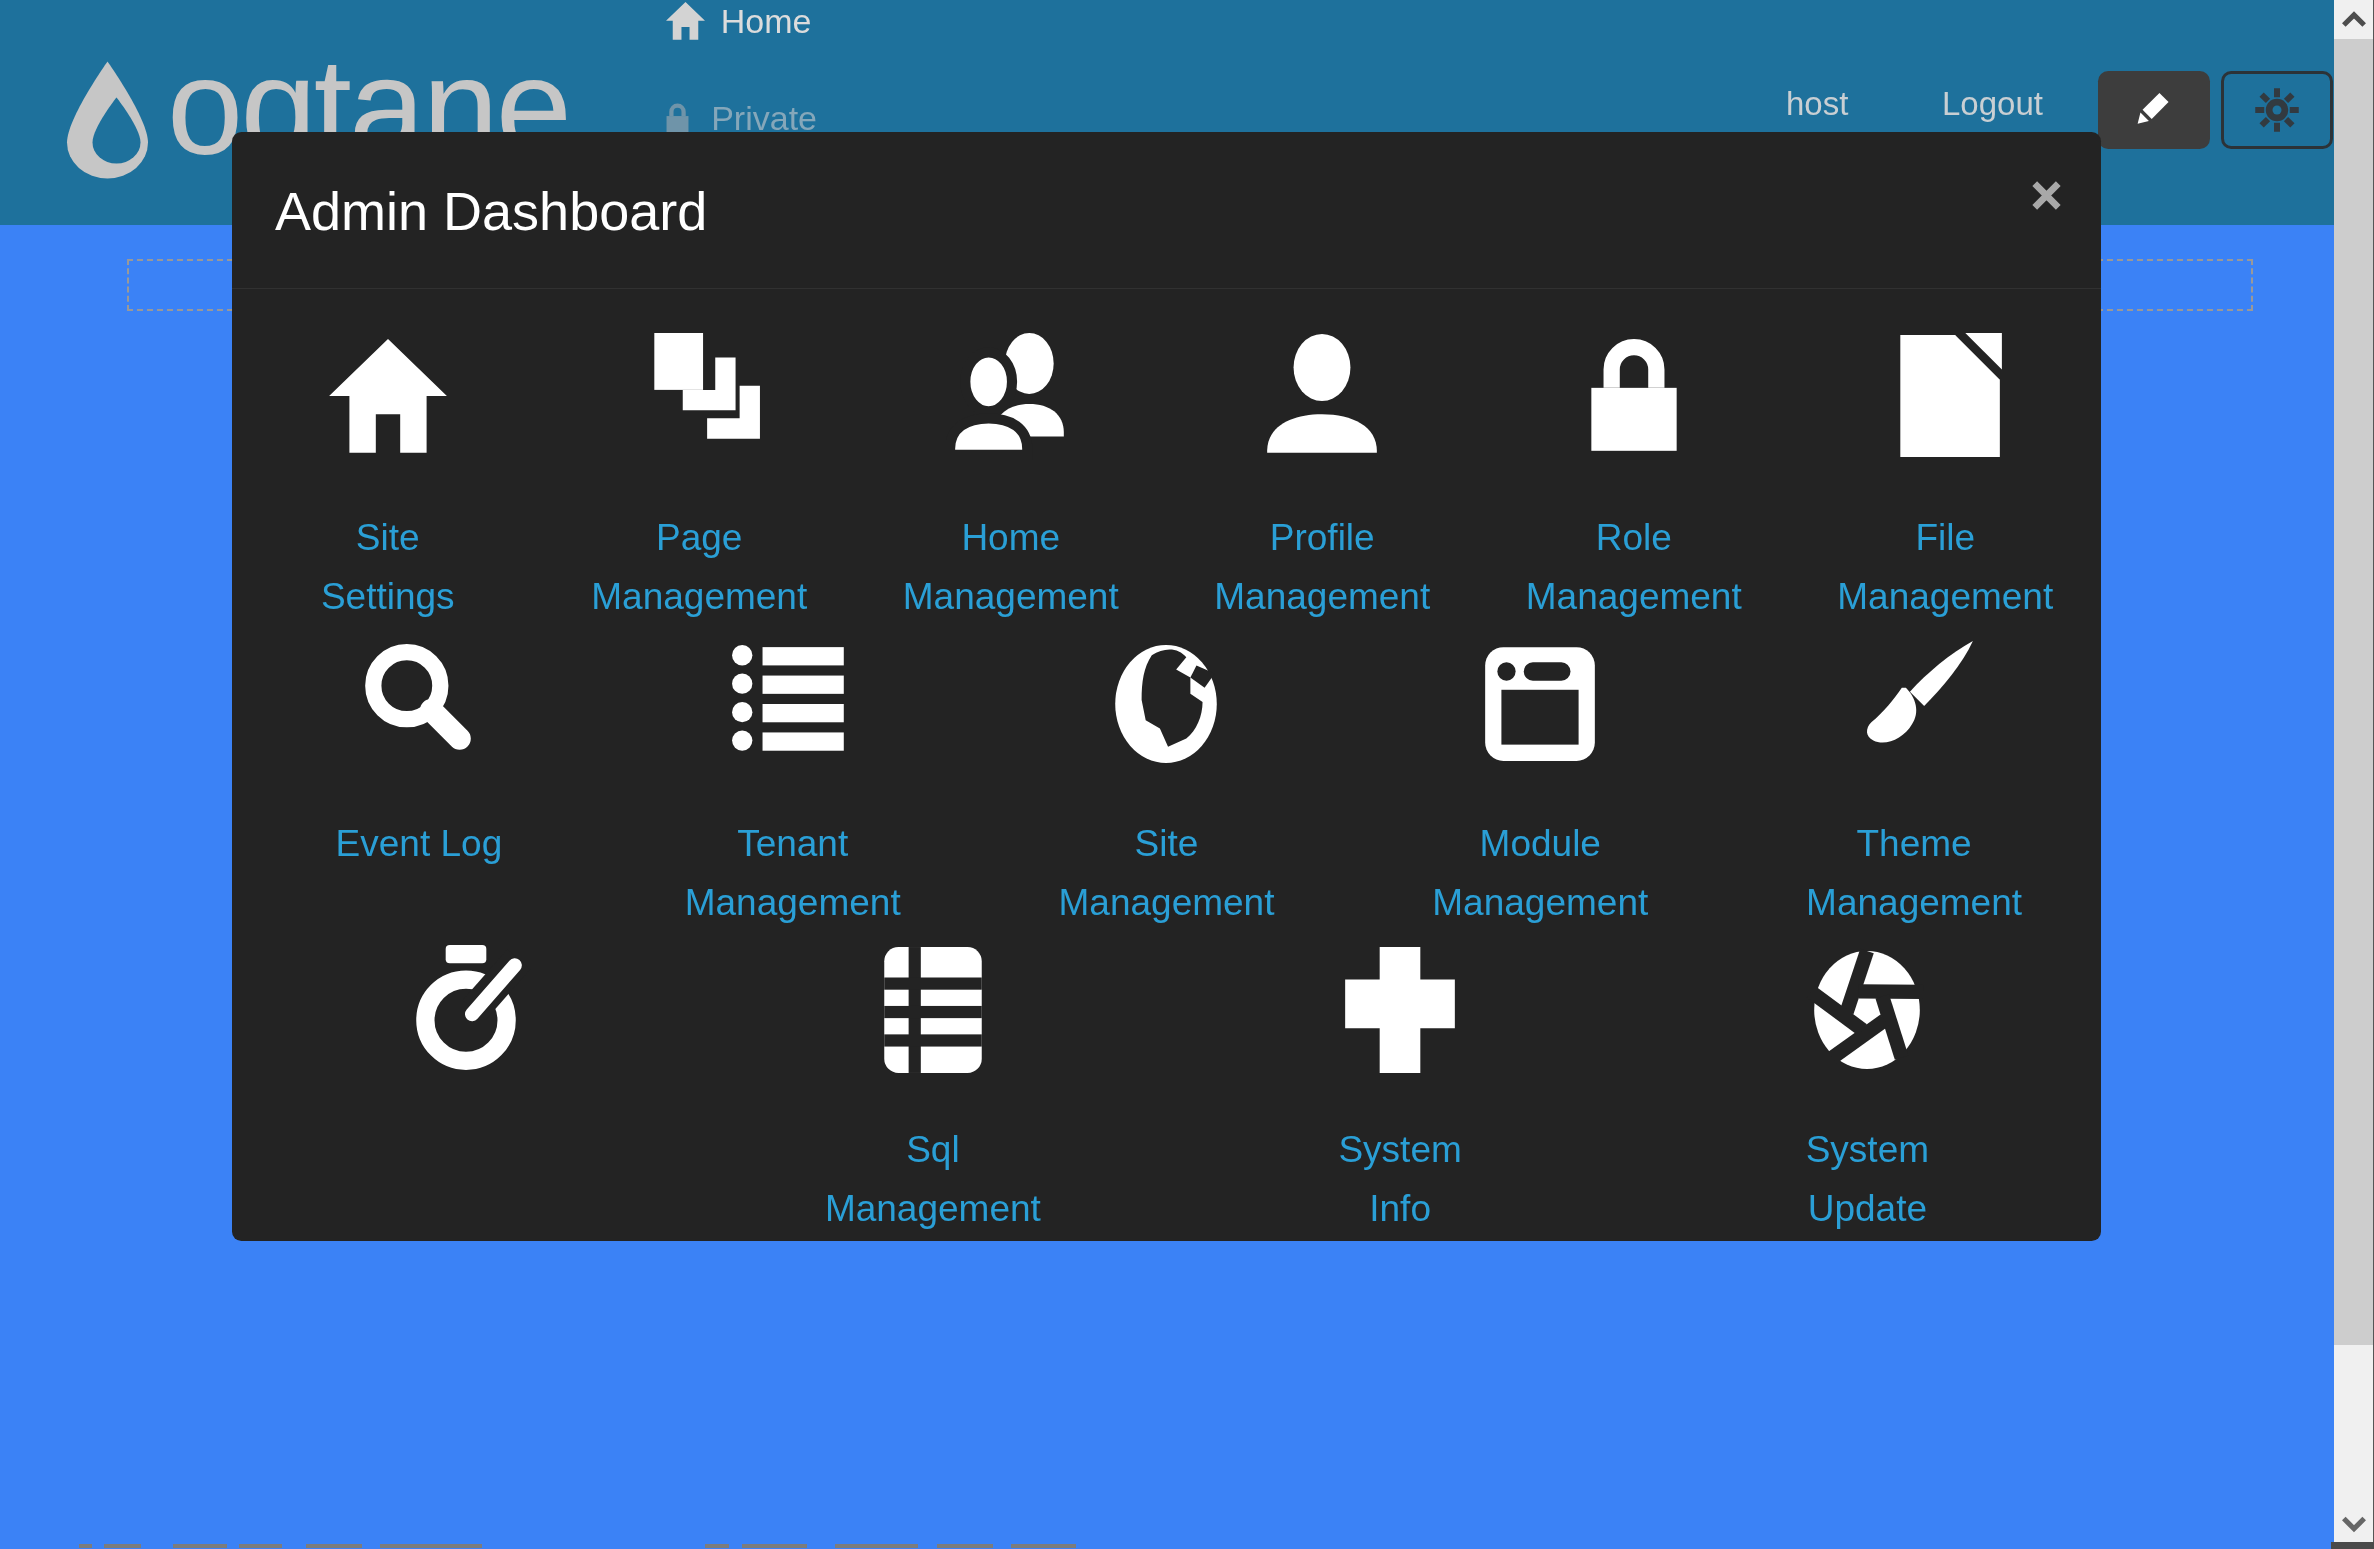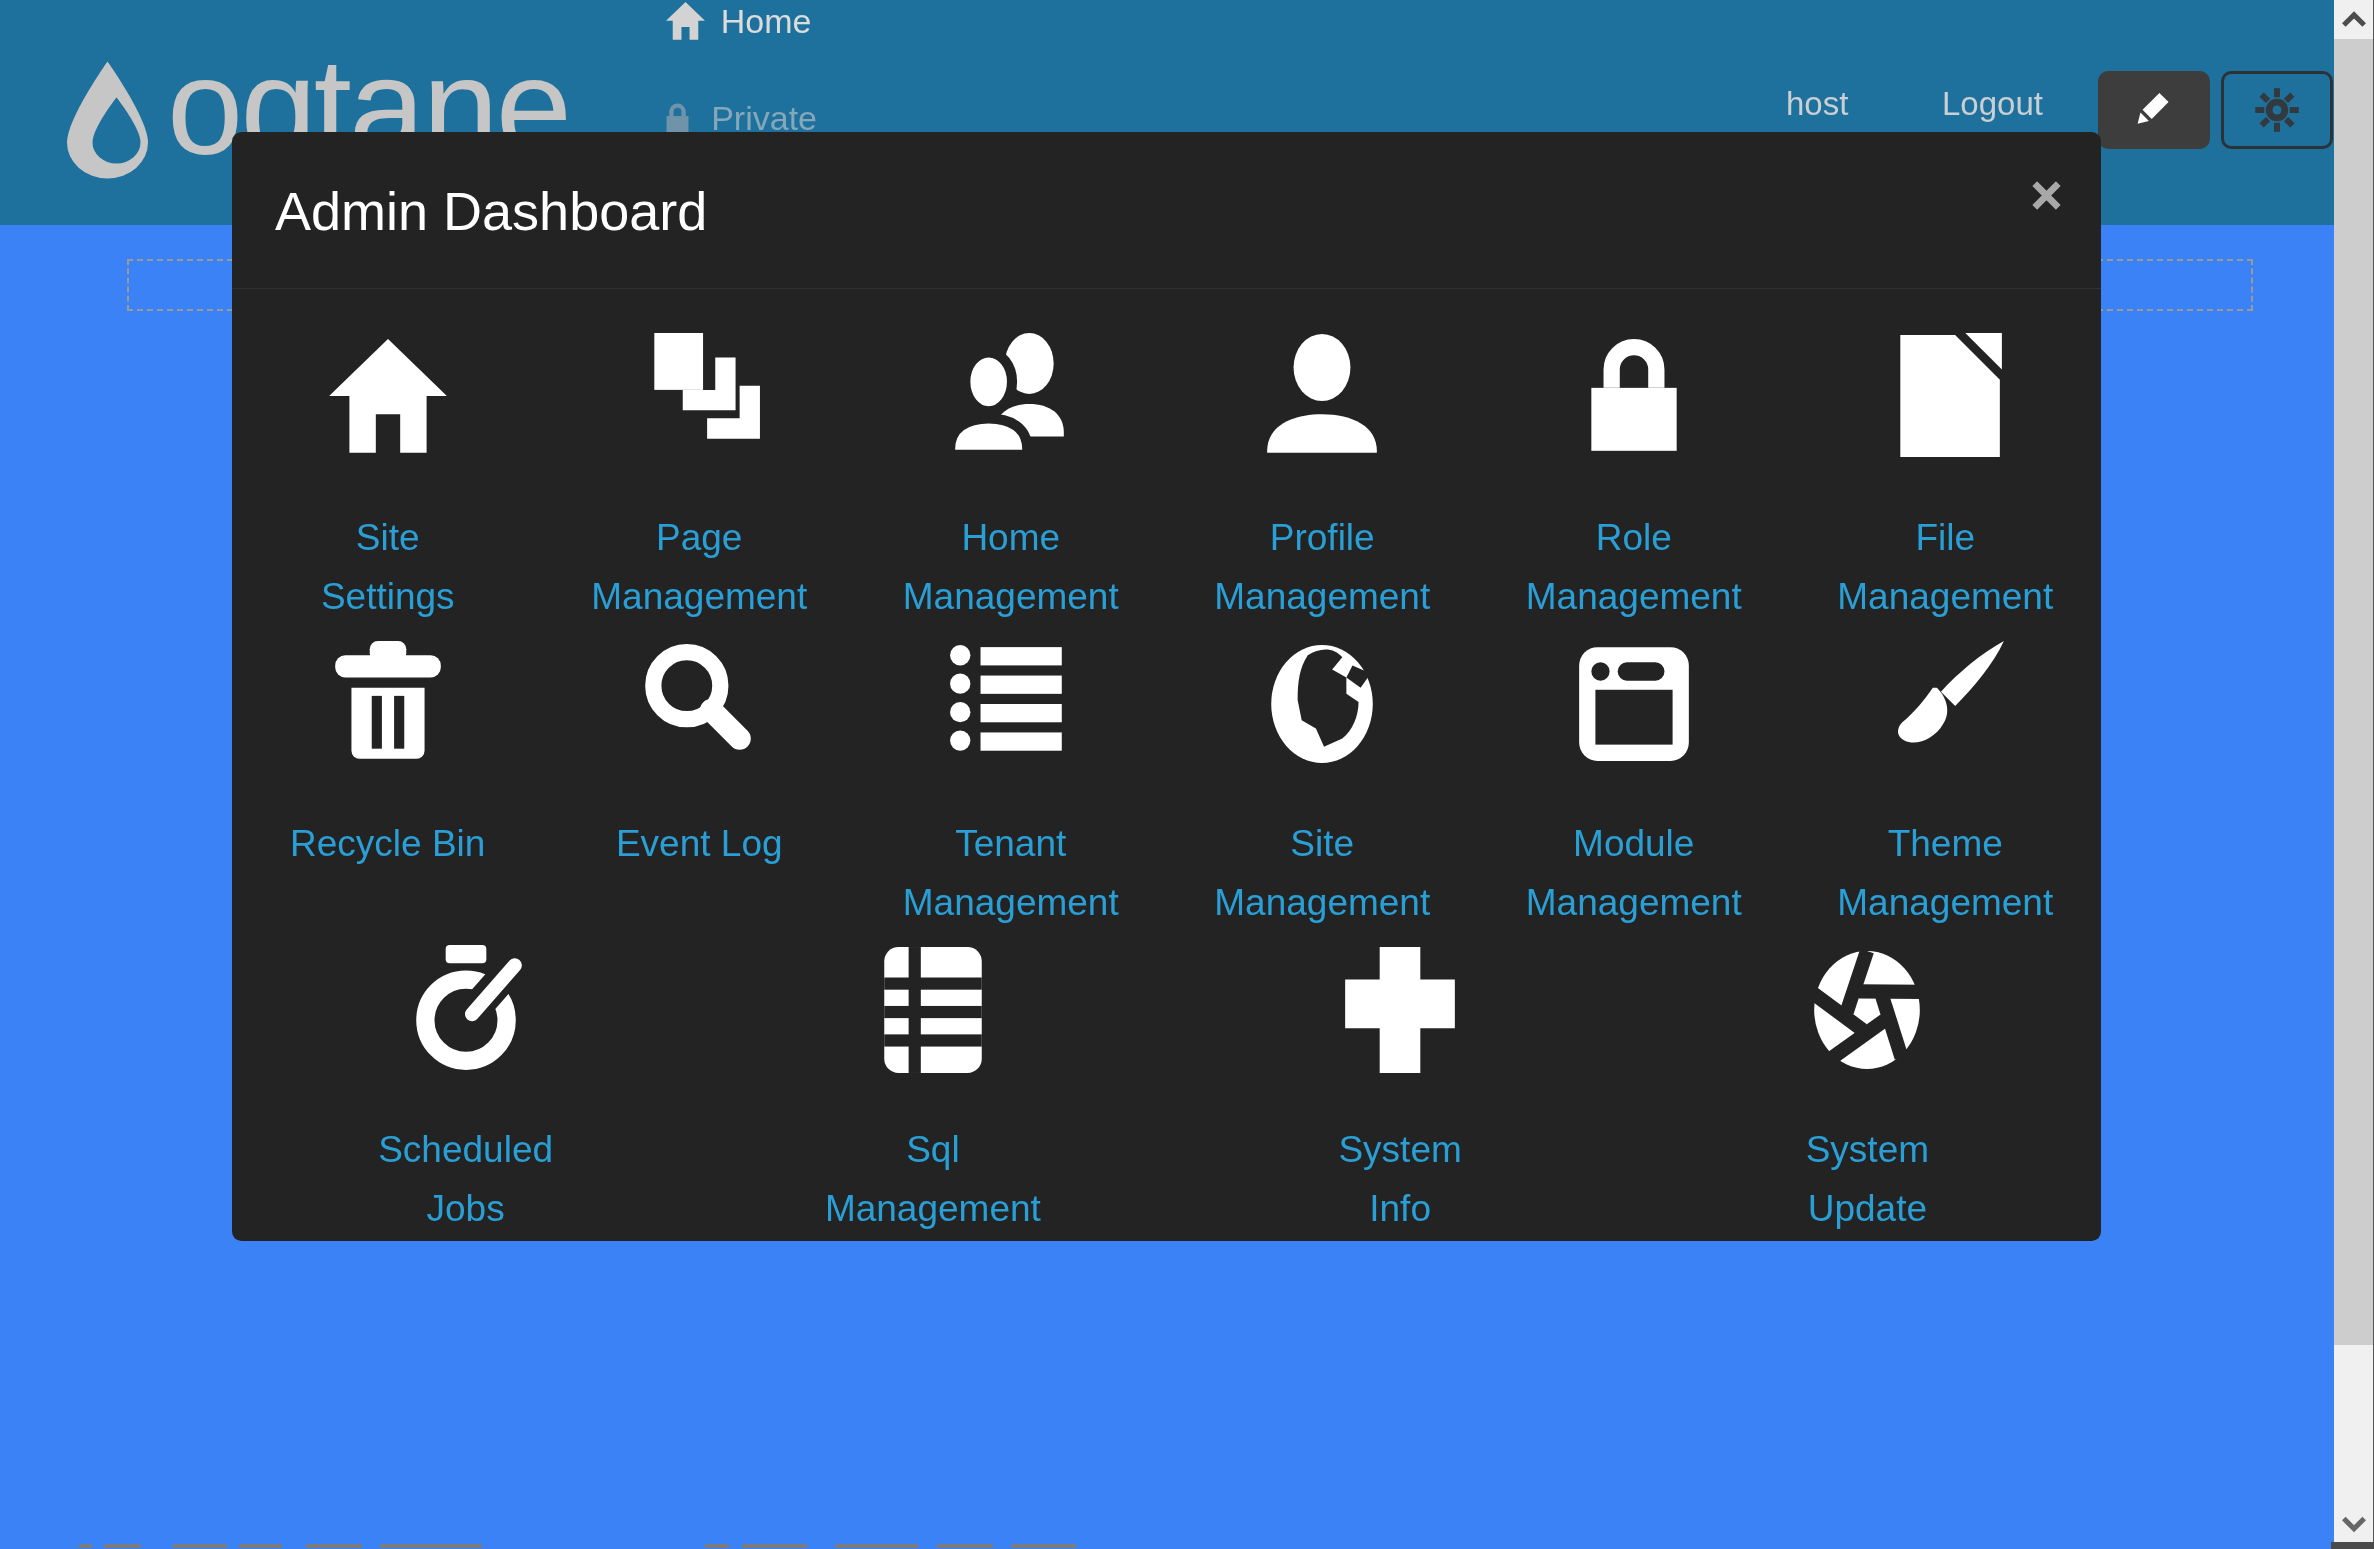--- a/index.html
+++ b/index.html
@@ -211,35 +211,20 @@
               <div>File</div>
               <div>Management</div>
             </div>
         </div>
       </div>
 
       <div class="tile-row">
         <div class="tile">
           <div class="tile-icon">
               <svg width="130" height="130" viewBox="0 0 64 64">
-            <rect x="23" y="1" width="18" height="10" rx="4" fill="#fff"></rect>
-            <rect x="6" y="8" width="52" height="11" rx="5" fill="#fff"></rect>
-            <path d="M14 24 H50 V55 a4 4 0 0 1 -4 4 H18 a4 4 0 0 1 -4 -4 Z" fill="#fff"></path>
-            <rect x="24" y="28" width="5" height="26" fill="#232323"></rect>
-            <rect x="35" y="28" width="5" height="26" fill="#232323"></rect>
-          </svg>
-            </div>
-          <div class="tile-label">
-              <div>Recycle Bin</div>
-              <div></div>
-            </div>
-        </div>
-        <div class="tile">
-          <div class="tile-icon">
-              <svg width="130" height="130" viewBox="0 0 64 64">
             <circle cx="26" cy="23" r="16.5" fill="none" stroke="#fff" stroke-width="8"></circle>
             <path d="M38 35 L52 49" stroke="#fff" stroke-width="11" stroke-linecap="round"></path>
           </svg>
             </div>
           <div class="tile-label">
               <div>Event Log</div>
               <div></div>
             </div>
         </div>
         <div class="tile">
@@ -303,24 +288,20 @@
 
       <div class="tile-row last">
         <div class="tile">
           <div class="tile-icon">
               <svg width="130" height="130" viewBox="0 0 64 64">
             <rect x="22" y="0" width="20" height="9" rx="2" fill="#fff"></rect>
             <circle cx="32" cy="37" r="20" fill="none" stroke="#fff" stroke-width="9"></circle>
             <path d="M36 32 L58 7" stroke="#232323" stroke-width="15"></path>
             <path d="M35 34 L56 10" stroke="#fff" stroke-width="7" stroke-linecap="round"></path>
           </svg>
-            </div>
-          <div class="tile-label">
-              <div>Scheduled</div>
-              <div>Jobs</div>
             </div>
         </div>
         <div class="tile">
           <div class="tile-icon">
               <svg width="130" height="130" viewBox="0 0 64 64">
             <rect x="8" y="1" width="48" height="62" rx="7" fill="#fff"></rect>
             <rect x="20" y="1" width="6" height="62" fill="#232323"></rect>
             <rect x="8" y="16" width="48" height="6" fill="#232323"></rect>
             <rect x="8" y="30" width="48" height="6" fill="#232323"></rect>
             <rect x="8" y="44" width="48" height="6" fill="#232323"></rect>

